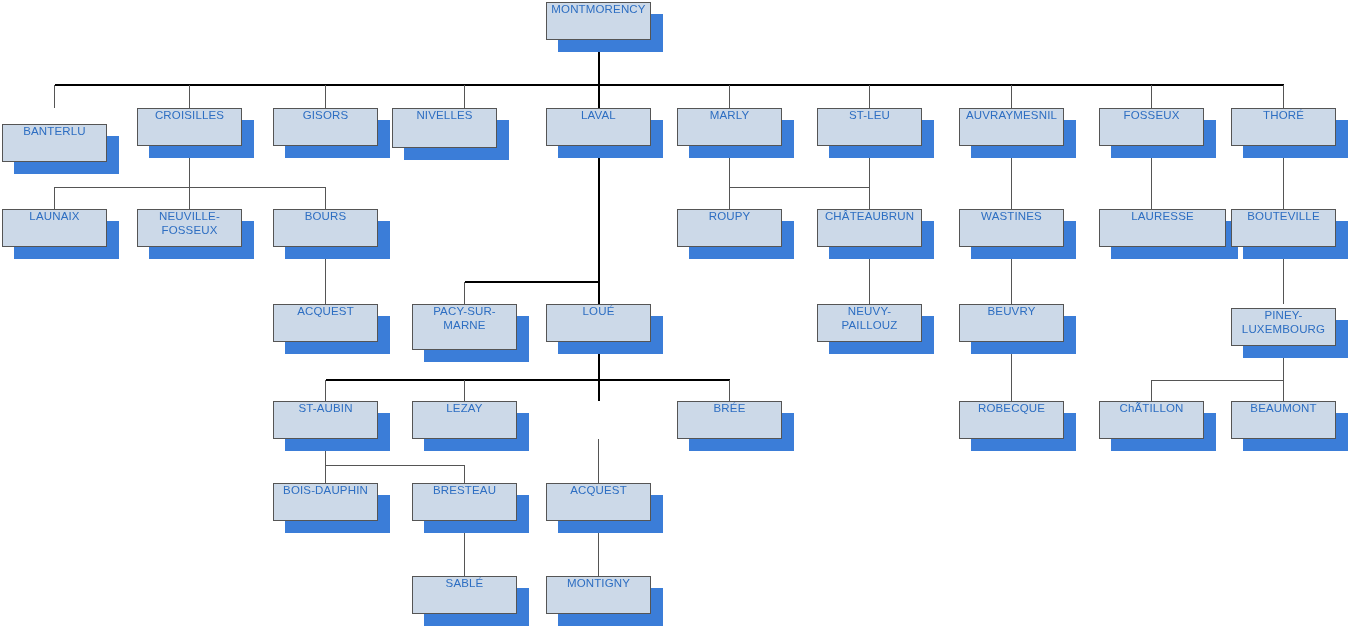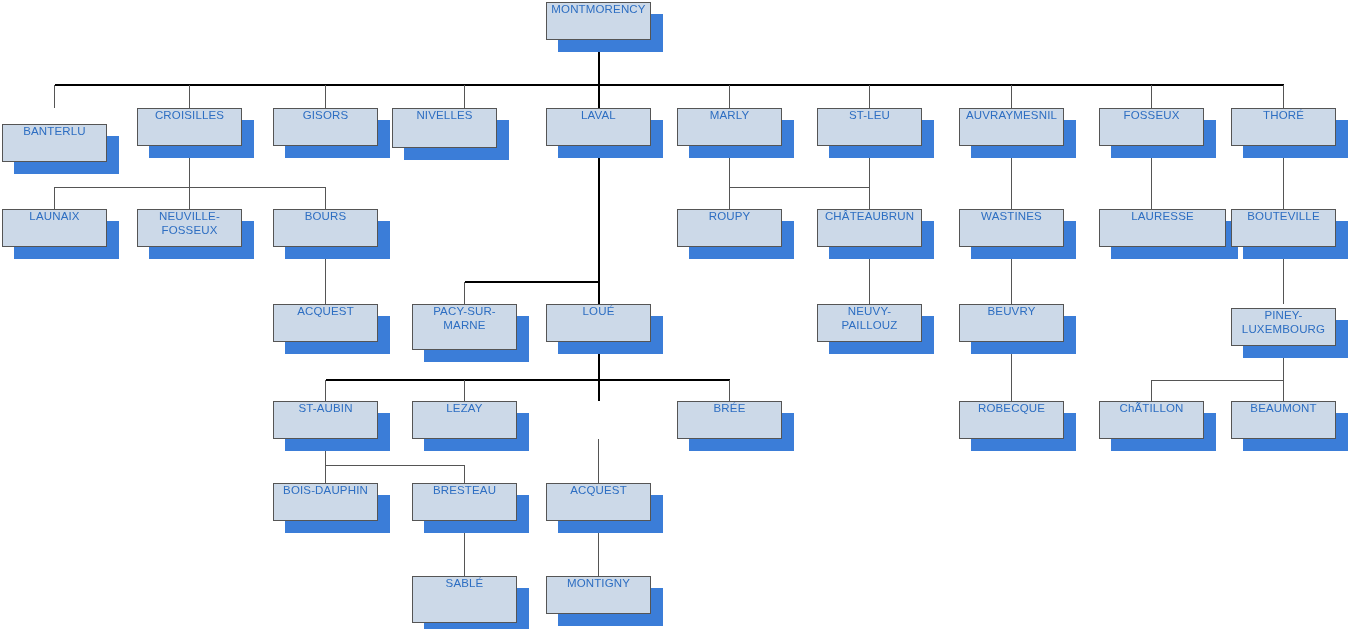--- a/index.html
+++ b/index.html
@@ -336,21 +336,21 @@
         <div class="node-box">
           <span class="node-label">BRESTEAU</span>
         </div>
       </div>
       <div class="node" style="left: 546px; top: 483px; width: 105px; height: 38px;">
         <div class="node-shadow"></div>
         <div class="node-box">
           <span class="node-label">ACQUEST</span>
         </div>
       </div>
-      <div class="node" style="left: 412px; top: 576px; width: 105px; height: 47px;">
+      <div class="node" style="left: 412px; top: 576px; width: 105px; height: 38px;">
         <div class="node-shadow"></div>
         <div class="node-box">
           <span class="node-label">SABLÉ</span>
         </div>
       </div>
       <div class="node" style="left: 546px; top: 576px; width: 105px; height: 38px;">
         <div class="node-shadow"></div>
         <div class="node-box">
           <span class="node-label">MONTIGNY</span>
         </div>

